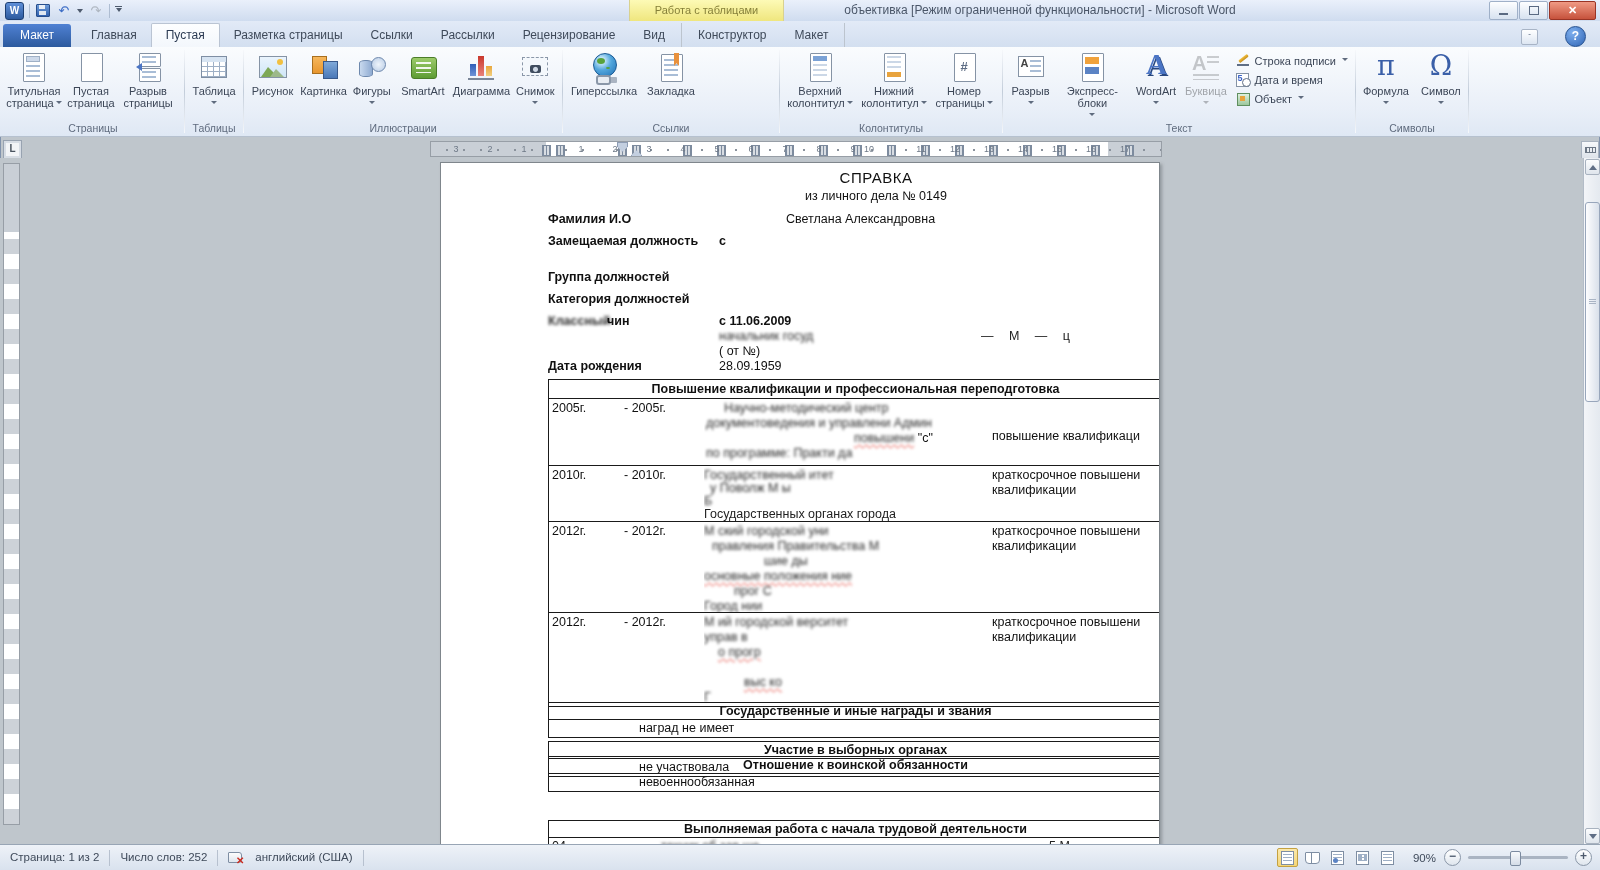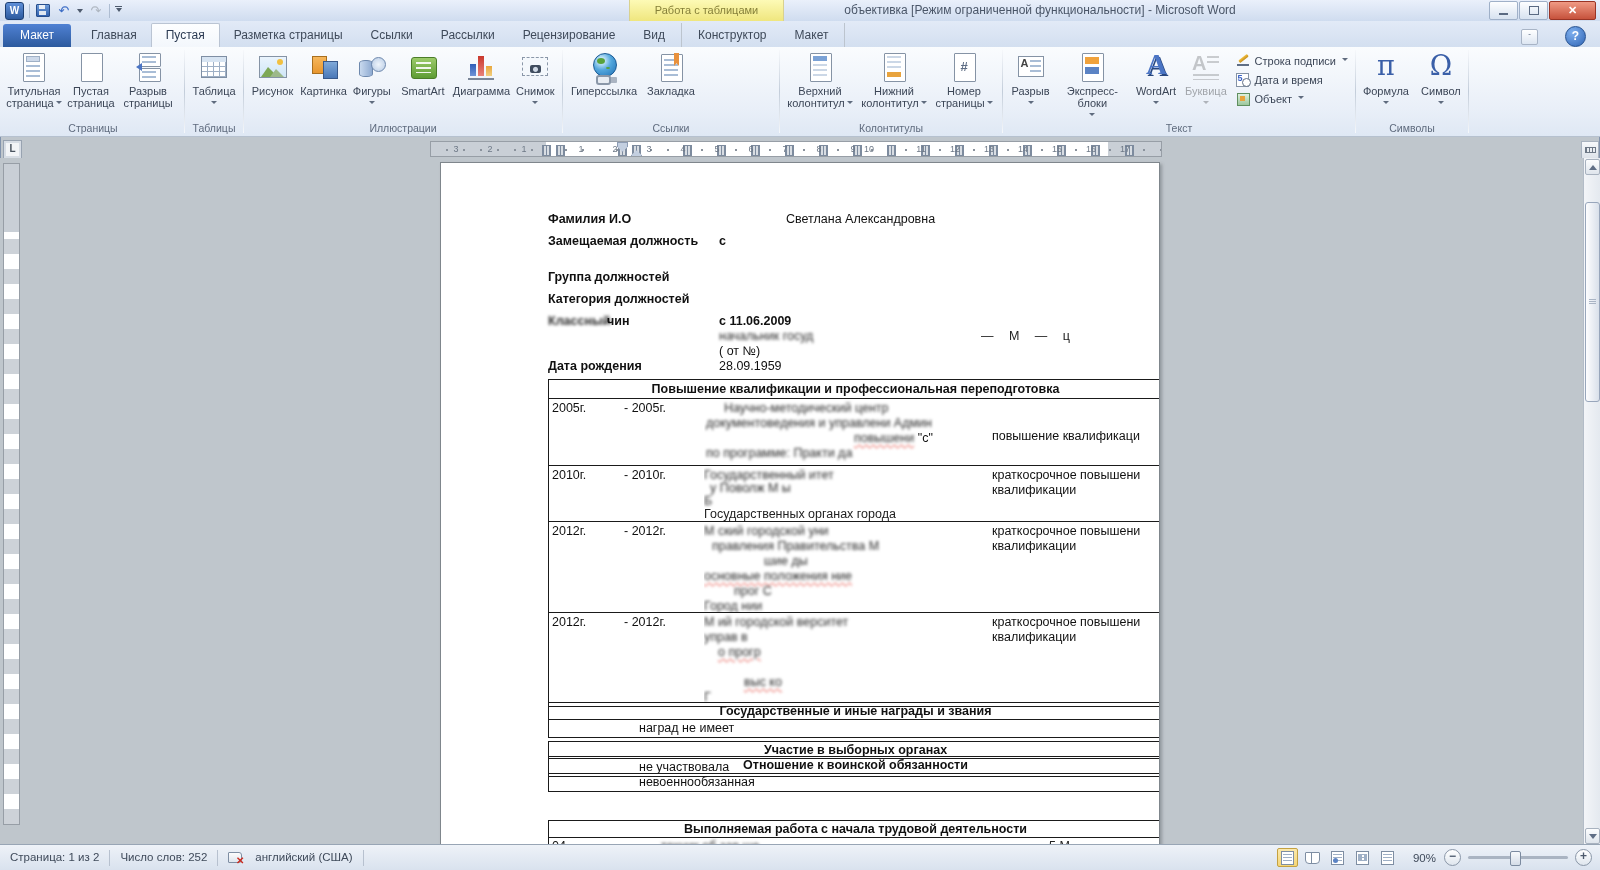--- a/index.html
+++ b/index.html
@@ -500,20 +500,24 @@
     </div>
     <div class="ruler-toggle">
         <i></i>
       </div>
   </div>
 
   <div class="docarea">
     <div class="vruler"></div>
 
     <div class="page">
+      <div class="dhead">
+        <div class="dt1">СПРАВКА</div>
+        <div class="dt2">из личного дела № 0149</div>
+      </div>
 
       <span class="abs b" style="left:107px;top:49px">Фамилия И.О</span>
       <span class="abs" style="left:345px;top:49px">Светлана Александровна</span>
 
       <span class="abs b" style="left:107px;top:71px">Замещаемая должность</span>
       <span class="abs b" style="left:278px;top:71px">с</span>
 
       <span class="abs b" style="left:107px;top:107px">Группа должностей</span>
       <span class="abs b" style="left:107px;top:129px">Категория должностей</span>
 

